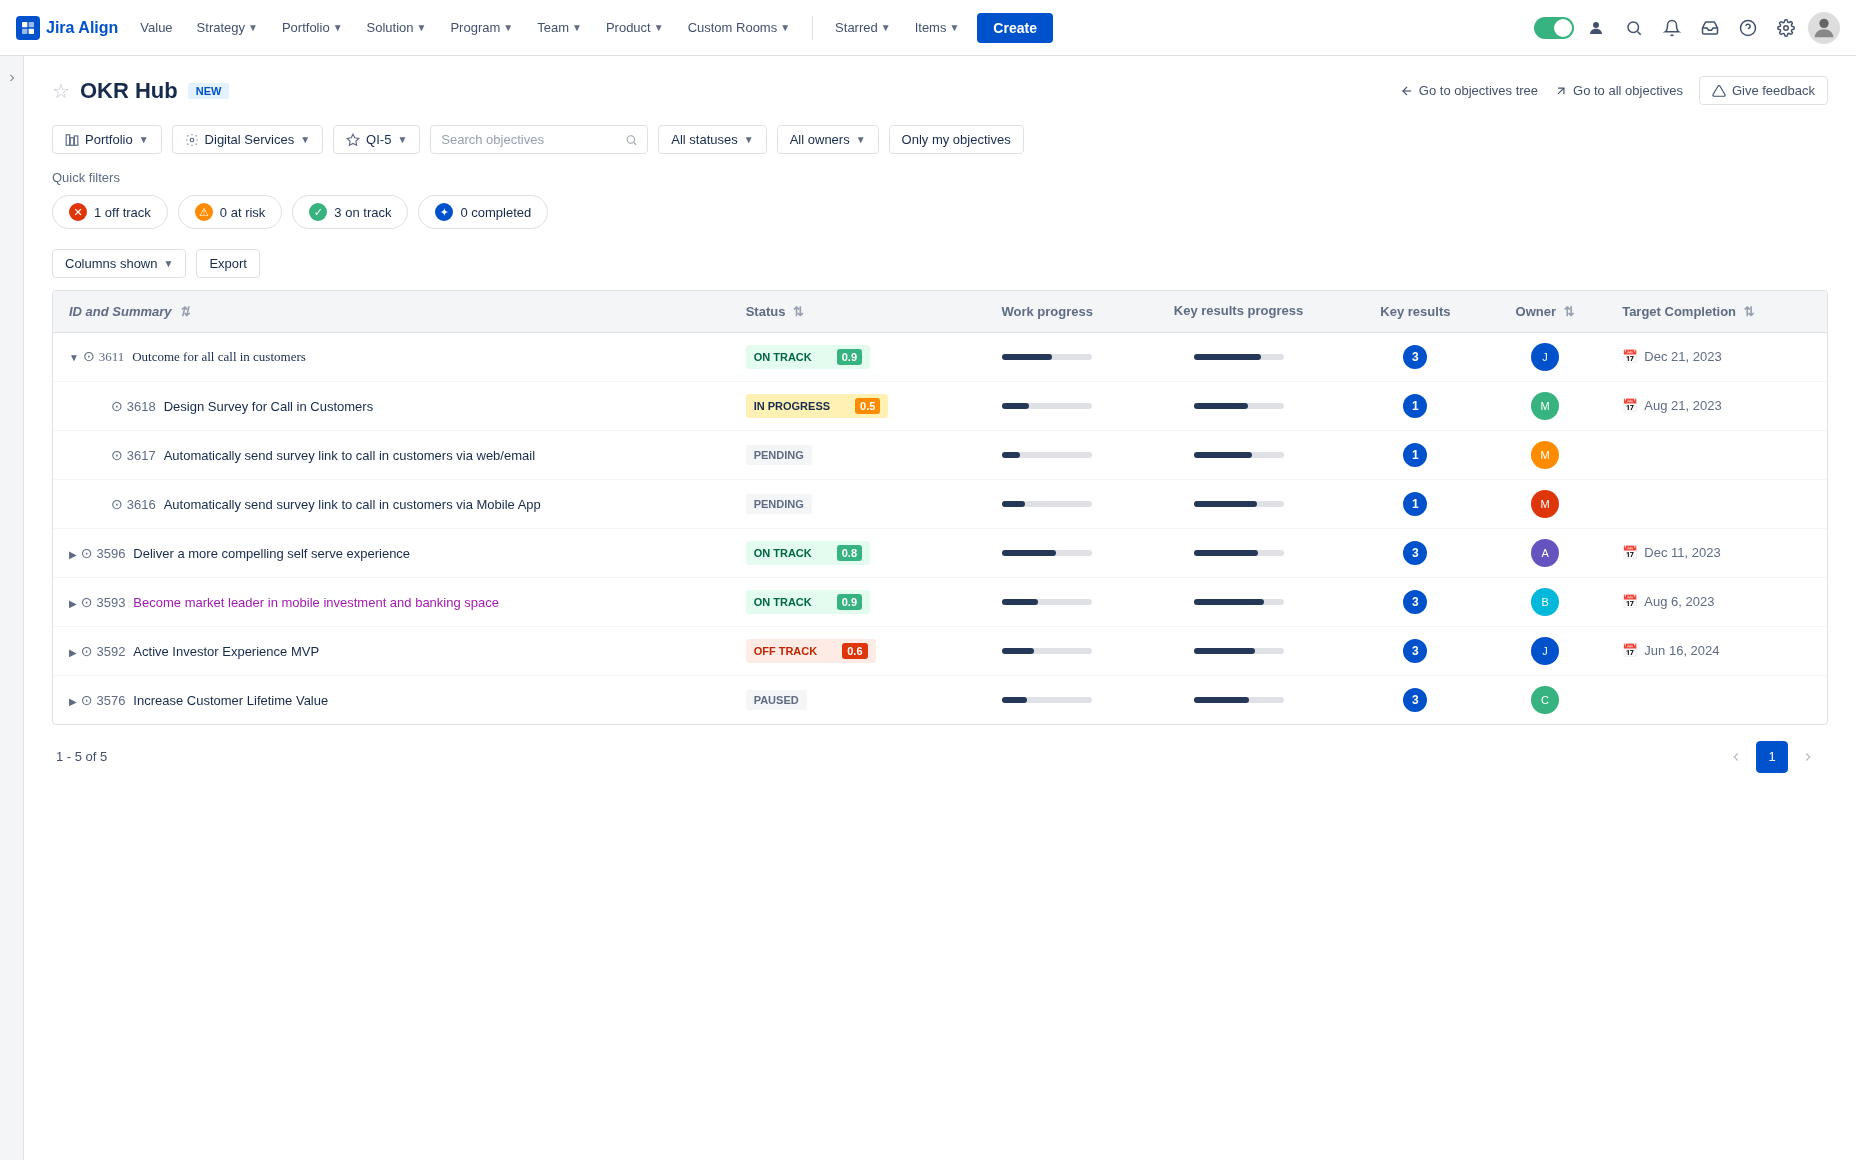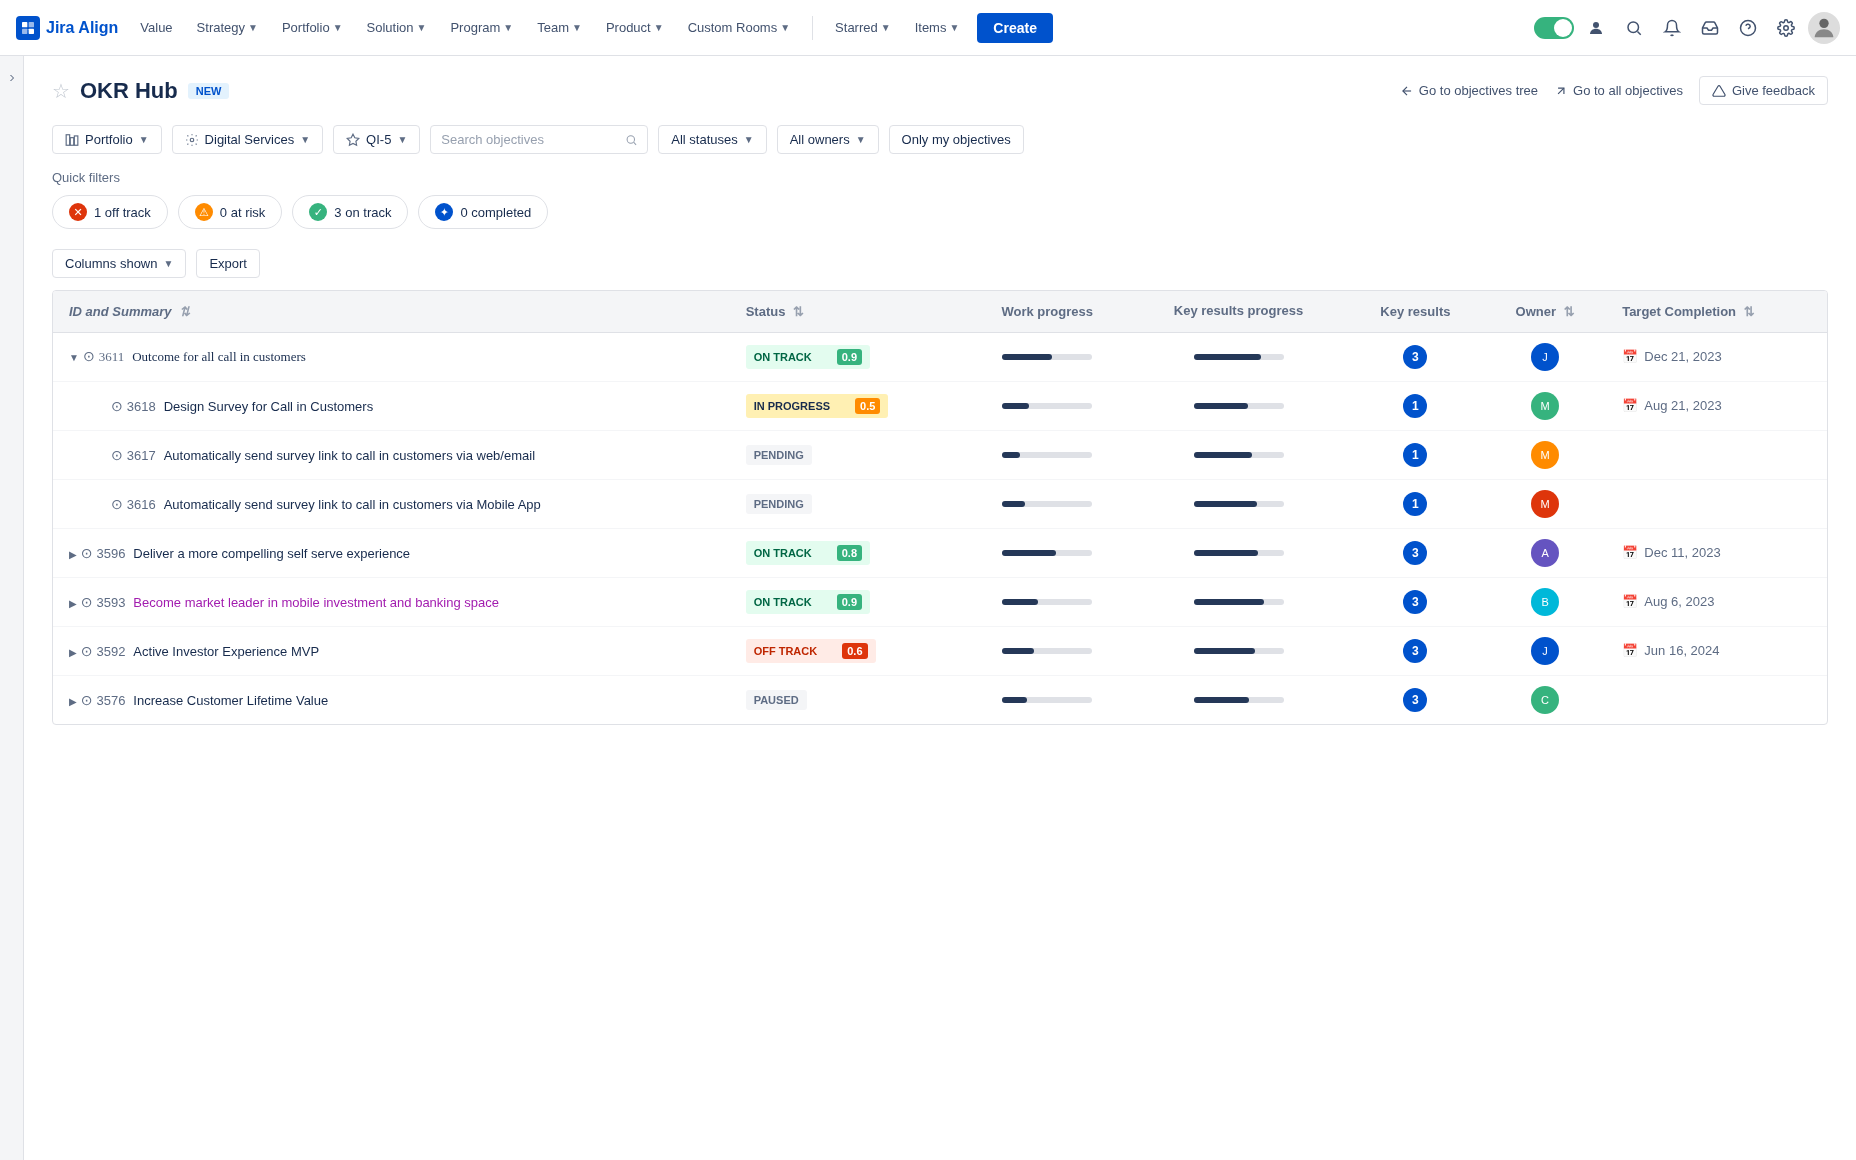--- a/index.html
+++ b/index.html
@@ -566,15 +566,31 @@
               </td>
               <td style="text-align: center;">
                 <div class="owner-avatar" style="background:#36b37e;color:#fff;">C</div>
               </td>
               <td></td>
             </tr>
           </tbody>
       </table>
     </div>
 
+    <div class="pagination-area">
+      <div class="pagination-info">1 - 5 of 5</div>
+      <div class="pagination-controls">
+        <div class="page-btn disabled">
+          <svg width="14" height="14" viewBox="0 0 24 24" fill="none" stroke="currentColor" stroke-width="2">
+              <polyline points="15 18 9 12 15 6"></polyline>
+            </svg>
+        </div>
+        <div class="page-btn active">1</div>
+        <div class="page-btn disabled">
+          <svg width="14" height="14" viewBox="0 0 24 24" fill="none" stroke="currentColor" stroke-width="2">
+              <polyline points="9 18 15 12 9 6"></polyline>
+            </svg>
+        </div>
+      </div>
+    </div>
 
   </div>
 </div>
 
 </body></html>

